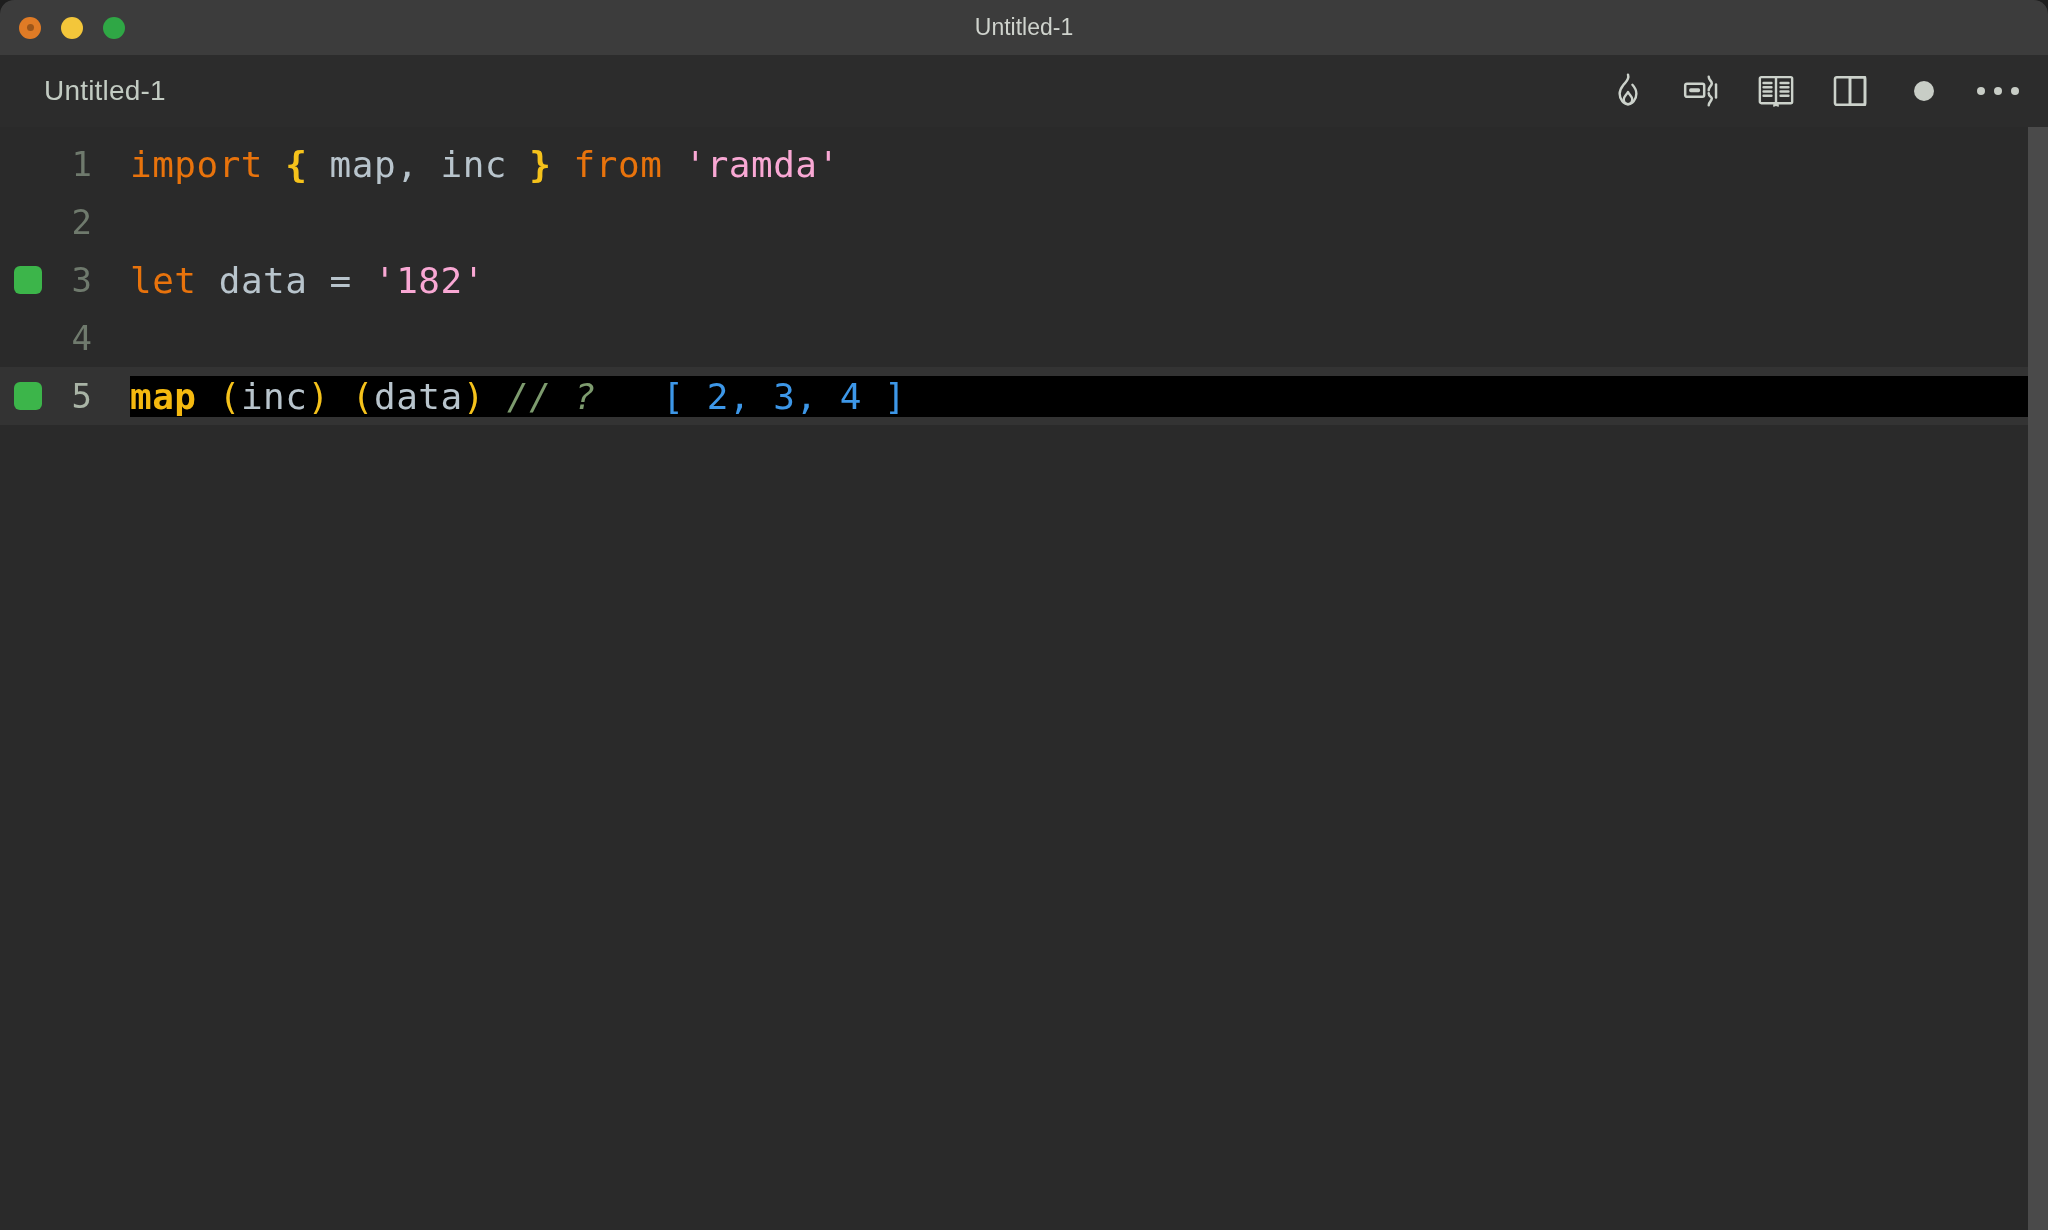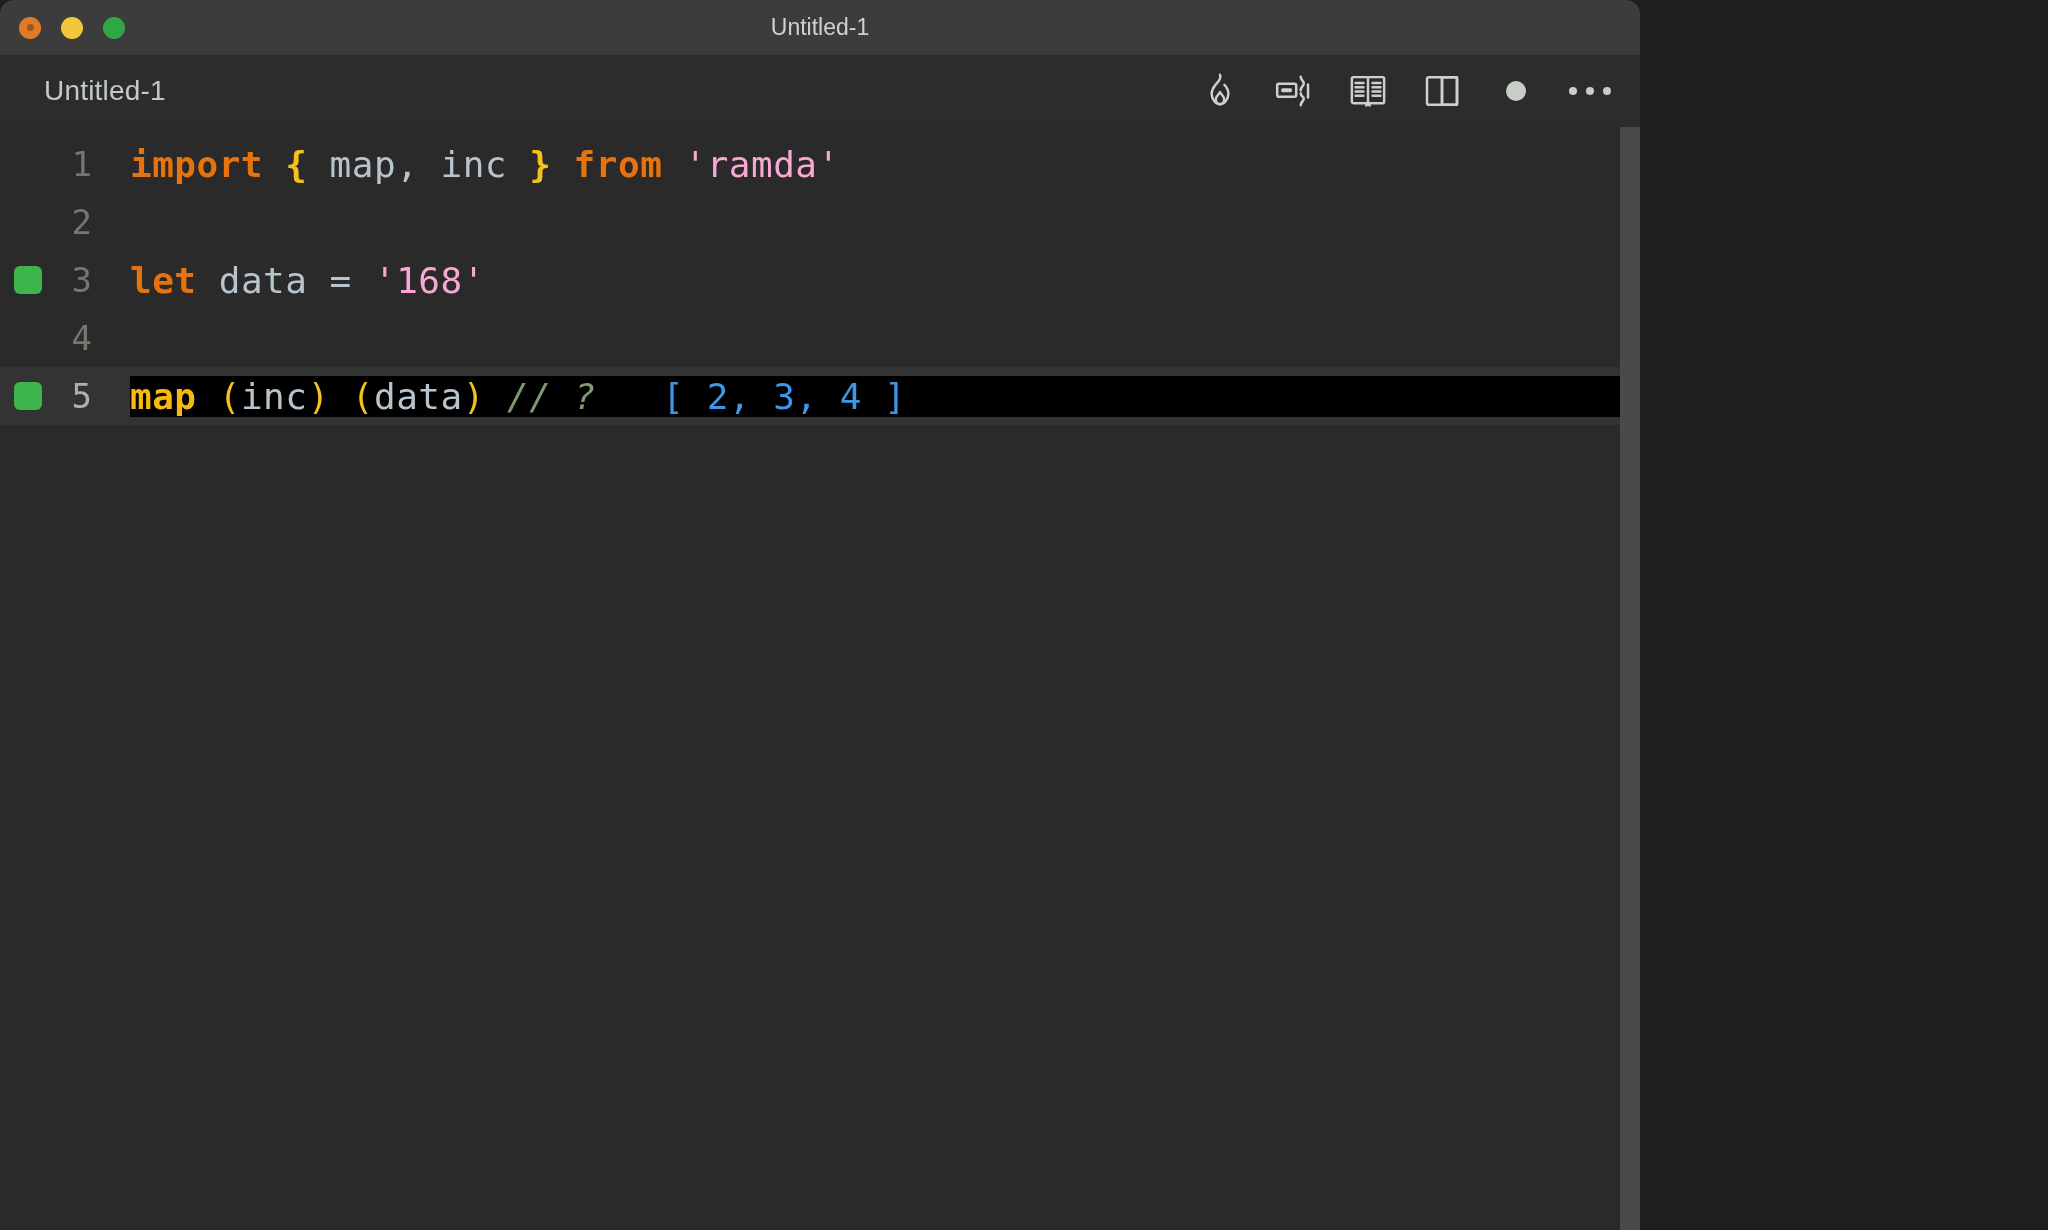--- a/index.html
+++ b/index.html
@@ -9,21 +9,21 @@
     background:#1e1e1e; overflow:hidden;
   }
   body {
     font-family:"DejaVu Sans Mono", monospace;
     -webkit-font-smoothing:antialiased;
   }
 
   
   .window {
     position:absolute; left:0; top:0;
-    width:1640px; height:1230px;
+    width:2048px; height:1230px;
     background:#2a2a2a;
     border-radius:14px 14px 0 0;
     overflow:hidden;
     display:flex; flex-direction:column;
   }
 
   
   .titlebar {
     position:relative;
     height:55px; flex:0 0 55px;
@@ -106,21 +106,21 @@
   }
   .line.active .lineno { color:#a9b4a6; }
 
   .code {
     flex:1 1 auto;
     font-family:"DejaVu Sans Mono", monospace;
     letter-spacing:0.5px;
   }
 
   
-  .t-kw      { color:#e8730c; font-weight:bold; }
+  .t-kw      { color:#e8730c; font-weight:normal; }
   .t-brace   { color:#f5c21b; font-weight:bold; }
   .t-id      { color:#b8c4cc; }
   .t-op      { color:#b8c4cc; }
   .t-str     { color:#f9a8d4; }
   .t-fn      { color:#f5b90f; font-weight:bold; }
   .t-paren   { color:#f5c21b; }
   .t-comment { color:#7d9b6e; font-style:italic; }
   .t-result  { color:#3d97e8; }
   .t-plain   { color:#b8c4cc; }
 
@@ -205,20 +205,20 @@
         </span>
       </div>
 
     </div>
   </div>
 
   <div class="editor-wrap">
     <div class="code-area">
         <div class="line"><span class="lineno">1</span><span class="code"><span class="t-kw">import</span><span class="t-plain"> </span><span class="t-brace">{</span><span class="t-plain"> </span><span class="t-id">map</span><span class="t-op">,</span><span class="t-plain"> </span><span class="t-id">inc</span><span class="t-plain"> </span><span class="t-brace">}</span><span class="t-plain"> </span><span class="t-kw">from</span><span class="t-plain"> </span><span class="t-str">'ramda'</span></span></div>
         <div class="line"><span class="lineno">2</span><span class="code"></span></div>
-        <div class="line"><span class="gutter-marker" style="background: rgb(60, 181, 74);"></span><span class="lineno">3</span><span class="code"><span class="t-kw">let</span><span class="t-plain"> </span><span class="t-id">data</span><span class="t-plain"> </span><span class="t-op">=</span><span class="t-plain"> </span><span class="t-str">'168'</span></span></div>
+        <div class="line"><span class="gutter-marker" style="background: rgb(60, 181, 74);"></span><span class="lineno">3</span><span class="code"><span class="t-kw">let</span><span class="t-plain"> </span><span class="t-id">data</span><span class="t-plain"> </span><span class="t-op">=</span><span class="t-plain"> </span><span class="t-str">'182'</span></span></div>
         <div class="line"><span class="lineno">4</span><span class="code"></span></div>
         <div class="line active"><span class="gutter-marker" style="background: rgb(60, 181, 74);"></span><span class="lineno">5</span><span class="code"><span class="t-fn">map</span><span class="t-plain"> </span><span class="t-paren">(</span><span class="t-id">inc</span><span class="t-paren">)</span><span class="t-plain"> </span><span class="t-paren">(</span><span class="t-id">data</span><span class="t-paren">)</span><span class="t-plain"> </span><span class="t-comment">//</span><span class="t-plain"> </span><span class="t-comment">?</span><span class="t-plain">   </span><span class="t-result">[ 2, 3, 4 ]</span></span></div>
       </div>
     <div class="overview-ruler"></div>
   </div>
 
 </div>
 
 </body></html>

